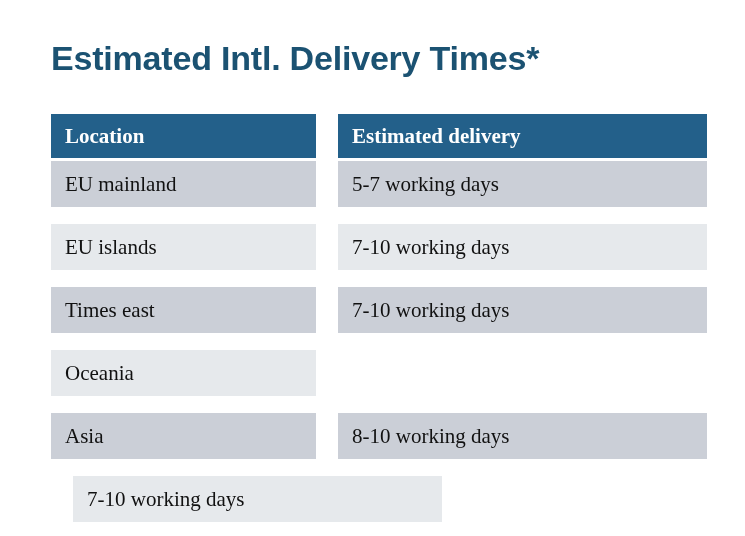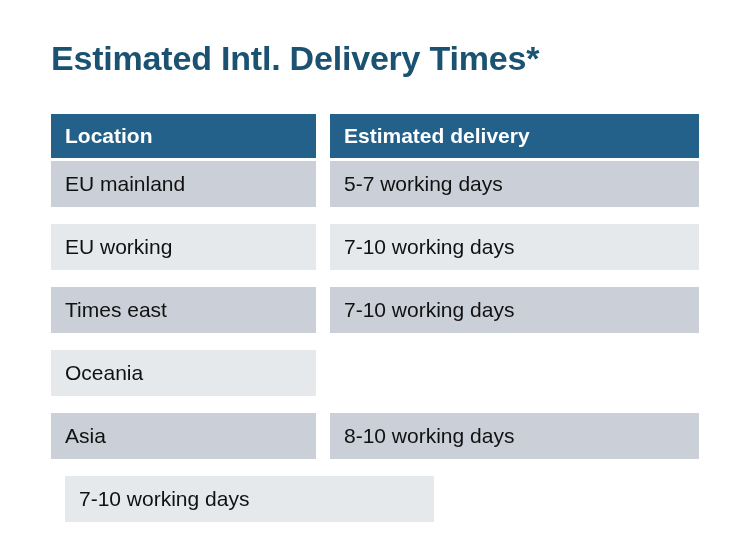--- a/index.html
+++ b/index.html
@@ -51,24 +51,26 @@
     margin-bottom: 3px;
   }
   .row:last-child { margin-bottom: 0; }
 
   .cell {
     box-sizing: border-box;
     display: flex;
     align-items: center;
     height: 44px;
     padding-left: 14px;
+    padding-right: 8px;
     font-size: 21px;
     color: #111111;
     white-space: nowrap;
     overflow: hidden;
+    font-family: Liberation Serif, serif;
   }
 
   .col-location { width: 265px; flex: 0 0 265px; }
   .col-spacer  { width:   6px; flex: 0 0   6px; background: #ffffff; }
   .col-delivery{ width: 369px; flex: 0 0 369px; }
 
   
   .row-header .cell {
     background: #23608a;
     color: #ffffff;
@@ -112,21 +114,21 @@
       <div class="cell col-delivery">Estimated delivery</div>
     </div>
 
     <div class="row row-data row-odd">
       <div class="cell col-location">EU mainland</div>
       <div class="cell col-spacer"></div>
       <div class="cell col-delivery">5-7 working days</div>
     </div>
 
     <div class="row row-data row-even">
-      <div class="cell col-location">EU working</div>
+      <div class="cell col-location">EU islands</div>
       <div class="cell col-spacer"></div>
       <div class="cell col-delivery">7-10 working days</div>
     </div>
 
     <div class="row row-data row-odd">
       <div class="cell col-location">Times east</div>
       <div class="cell col-spacer"></div>
       <div class="cell col-delivery">7-10 working days</div>
     </div>
 

